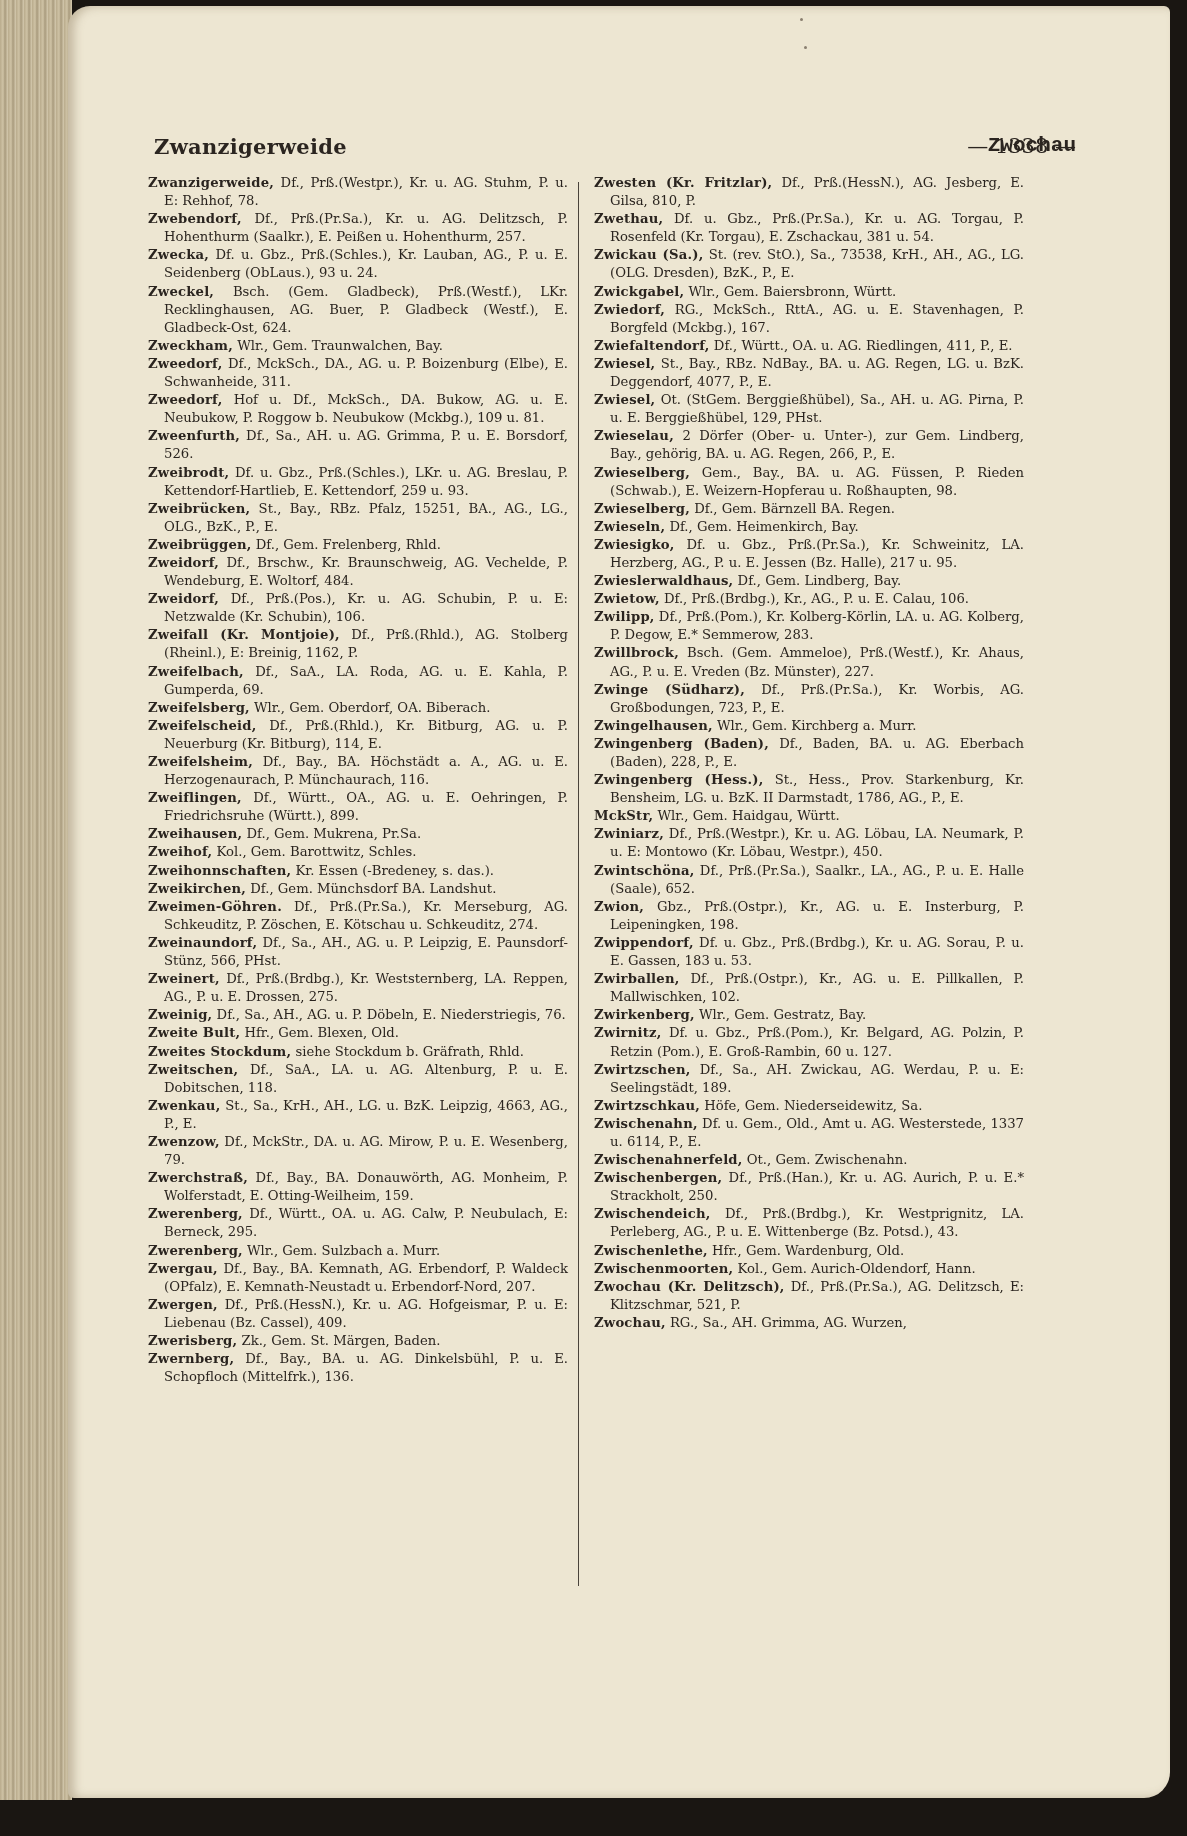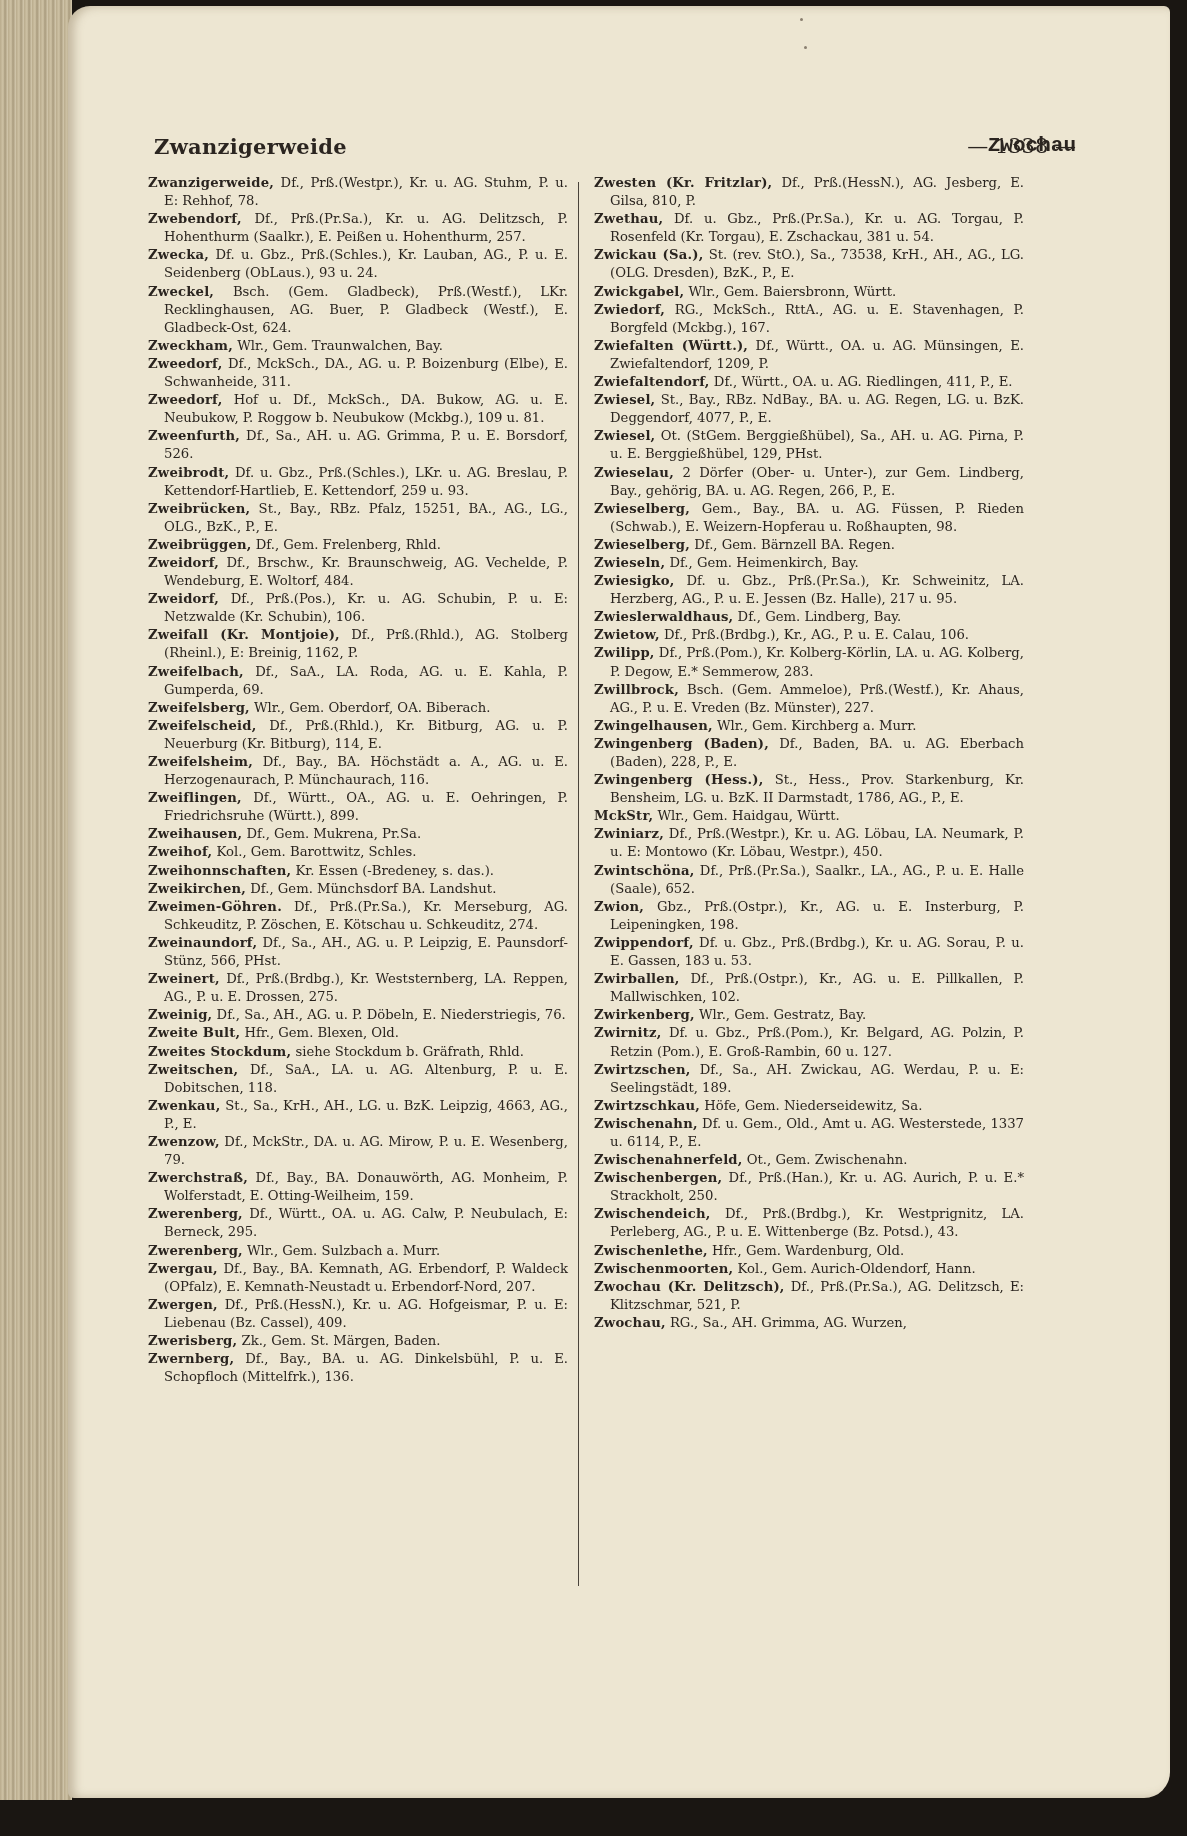--- a/index.html
+++ b/index.html
@@ -97,33 +97,33 @@
     <p class="entry"><span class="hw">Zwergen,</span><span> Df., Prß.(HessN.), Kr. u. AG. Hofgeismar, P. u. E: Liebenau (Bz. Cassel), 409.</span></p>
     <p class="entry"><span class="hw">Zwerisberg,</span><span> Zk., Gem. St. Märgen, Baden.</span></p>
     <p class="entry"><span class="hw">Zwernberg,</span><span> Df., Bay., BA. u. AG. Dinkelsbühl, P. u. E. Schopfloch (Mittelfrk.), 136.</span></p>
   </div>
 <div class="col right" id="col-right">
     <p class="entry"><span class="hw">Zwesten (Kr. Fritzlar),</span><span> Df., Prß.(HessN.), AG. Jesberg, E. Gilsa, 810, P.</span></p>
     <p class="entry"><span class="hw">Zwethau,</span><span> Df. u. Gbz., Prß.(Pr.Sa.), Kr. u. AG. Torgau, P. Rosenfeld (Kr. Torgau), E. Zschackau, 381 u. 54.</span></p>
     <p class="entry"><span class="hw">Zwickau (Sa.),</span><span> St. (rev. StO.), Sa., 73538, KrH., AH., AG., LG. (OLG. Dresden), BzK., P., E.</span></p>
     <p class="entry"><span class="hw">Zwickgabel,</span><span> Wlr., Gem. Baiersbronn, Württ.</span></p>
     <p class="entry"><span class="hw">Zwiedorf,</span><span> RG., MckSch., RttA., AG. u. E. Stavenhagen, P. Borgfeld (Mckbg.), 167.</span></p>
-    <p class="entry"><span class="hw">Zwiefalten (Württ.),</span><span> Df., Württ., OA. u. AG. Münsingen, E. Zwiefaltendorf, 1209, P.</span></p>
     <p class="entry"><span class="hw">Zwiefaltendorf,</span><span> Df., Württ., OA. u. AG. Riedlingen, 411, P., E.</span></p>
     <p class="entry"><span class="hw">Zwiesel,</span><span> St., Bay., RBz. NdBay., BA. u. AG. Regen, LG. u. BzK. Deggendorf, 4077, P., E.</span></p>
     <p class="entry"><span class="hw">Zwiesel,</span><span> Ot. (StGem. Berggießhübel), Sa., AH. u. AG. Pirna, P. u. E. Berggießhübel, 129, PHst.</span></p>
     <p class="entry"><span class="hw">Zwieselau,</span><span> 2 Dörfer (Ober- u. Unter-), zur Gem. Lindberg, Bay., gehörig, BA. u. AG. Regen, 266, P., E.</span></p>
     <p class="entry"><span class="hw">Zwieselberg,</span><span> Gem., Bay., BA. u. AG. Füssen, P. Rieden (Schwab.), E. Weizern-Hopferau u. Roßhaupten, 98.</span></p>
     <p class="entry"><span class="hw">Zwieselberg,</span><span> Df., Gem. Bärnzell BA. Regen.</span></p>
     <p class="entry"><span class="hw">Zwieseln,</span><span> Df., Gem. Heimenkirch, Bay.</span></p>
     <p class="entry"><span class="hw">Zwiesigko,</span><span> Df. u. Gbz., Prß.(Pr.Sa.), Kr. Schweinitz, LA. Herzberg, AG., P. u. E. Jessen (Bz. Halle), 217 u. 95.</span></p>
     <p class="entry"><span class="hw">Zwieslerwaldhaus,</span><span> Df., Gem. Lindberg, Bay.</span></p>
     <p class="entry"><span class="hw">Zwietow,</span><span> Df., Prß.(Brdbg.), Kr., AG., P. u. E. Calau, 106.</span></p>
     <p class="entry"><span class="hw">Zwilipp,</span><span> Df., Prß.(Pom.), Kr. Kolberg-Körlin, LA. u. AG. Kolberg, P. Degow, E.* Semmerow, 283.</span></p>
     <p class="entry"><span class="hw">Zwillbrock,</span><span> Bsch. (Gem. Ammeloe), Prß.(Westf.), Kr. Ahaus, AG., P. u. E. Vreden (Bz. Münster), 227.</span></p>
+    <p class="entry"><span class="hw">Zwinge (Südharz),</span><span> Df., Prß.(Pr.Sa.), Kr. Worbis, AG. Großbodungen, 723, P., E.</span></p>
     <p class="entry"><span class="hw">Zwingelhausen,</span><span> Wlr., Gem. Kirchberg a. Murr.</span></p>
     <p class="entry"><span class="hw">Zwingenberg (Baden),</span><span> Df., Baden, BA. u. AG. Eberbach (Baden), 228, P., E.</span></p>
     <p class="entry"><span class="hw">Zwingenberg (Hess.),</span><span> St., Hess., Prov. Starkenburg, Kr. Bensheim, LG. u. BzK. II Darmstadt, 1786, AG., P., E.</span></p>
     <p class="entry"><span class="hw">MckStr,</span><span> Wlr., Gem. Haidgau, Württ.</span></p>
     <p class="entry"><span class="hw">Zwiniarz,</span><span> Df., Prß.(Westpr.), Kr. u. AG. Löbau, LA. Neumark, P. u. E: Montowo (Kr. Löbau, Westpr.), 450.</span></p>
     <p class="entry"><span class="hw">Zwintschöna,</span><span> Df., Prß.(Pr.Sa.), Saalkr., LA., AG., P. u. E. Halle (Saale), 652.</span></p>
     <p class="entry"><span class="hw">Zwion,</span><span> Gbz., Prß.(Ostpr.), Kr., AG. u. E. Insterburg, P. Leipeningken, 198.</span></p>
     <p class="entry"><span class="hw">Zwippendorf,</span><span> Df. u. Gbz., Prß.(Brdbg.), Kr. u. AG. Sorau, P. u. E. Gassen, 183 u. 53.</span></p>
     <p class="entry"><span class="hw">Zwirballen,</span><span> Df., Prß.(Ostpr.), Kr., AG. u. E. Pillkallen, P. Mallwischken, 102.</span></p>
     <p class="entry"><span class="hw">Zwirkenberg,</span><span> Wlr., Gem. Gestratz, Bay.</span></p>

